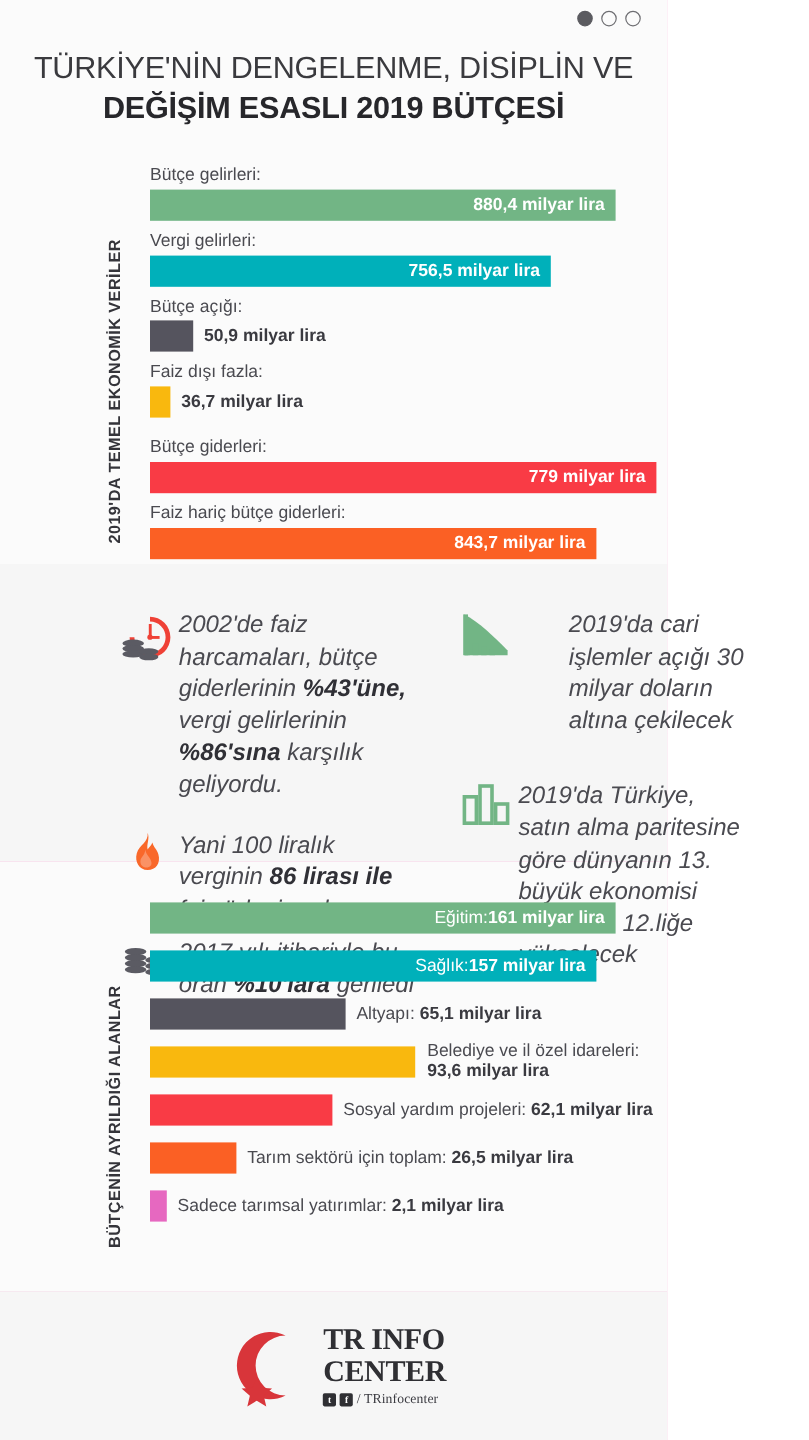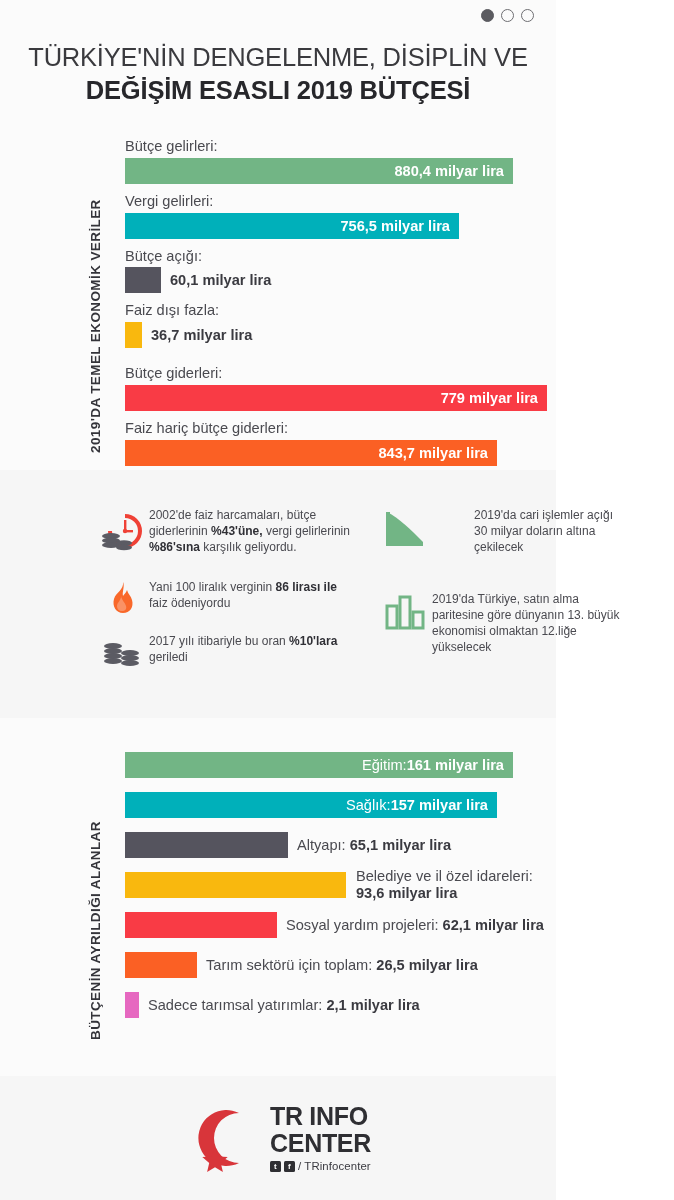--- a/index.html
+++ b/index.html
@@ -95,29 +95,29 @@
   }
   .bar .fill .lite { font-weight: 400; }
   .bar .outside .lite { font-weight: 400; color: #4a4a50; }
   .bar .outside.twoline { line-height: 1.2; padding-left: 10px; }
 
   
   .facts { position: absolute; z-index: 3; }
   .fact { display: flex; align-items: flex-start; }
   .fact .ico { flex: 0 0 auto; display: flex; align-items: center; justify-content: center; }
   .fact .txt {
-    font-size: 12px; line-height: 1.33; color: #4a4a50;
+    font-size: 20px; line-height: 1.33; color: #4a4a50; font-style: italic;
   }
   .fact .txt b { color: #303036; font-weight: 700; }
 
   
   .footer {
     position: absolute; left: 0; right: 0; bottom: 0;
     height: 124px; z-index: 4;
-    display: flex; align-items: center; justify-content: center; gap: 11px;
+    display: flex; align-items: center; justify-content: center; gap: 11px; font-family: Liberation Serif, serif;
   }
   .logo-text { line-height: 1; }
   .logo-l1, .logo-l2 {
     font-weight: 700; font-size: 25px; color: #2f2f33; letter-spacing: -0.3px;
   }
   .logo-l2 { margin-top: 2px; }
   .logo-handle {
     display: flex; align-items: center; gap: 3px;
     margin-top: 5px; font-size: 11.4px; color: #3a3a40; letter-spacing: 0.1px;
   }
@@ -159,21 +159,21 @@
       <div class="row" style="margin-bottom: 9px;">
         <div class="row-label">Vergi gelirleri:</div>
         <div class="bar">
           <div class="fill" style="width: 334px; background: rgb(0, 176, 186);">756,5 milyar lira</div>
         </div>
       </div>
       <div class="row" style="margin-bottom: 9px;">
         <div class="row-label">Bütçe açığı:</div>
         <div class="bar">
           <div class="fill" style="width: 36px; background: rgb(85, 84, 94);"></div>
-          <div class="outside">60,1 milyar lira</div>
+          <div class="outside">50,9 milyar lira</div>
         </div>
       </div>
       <div class="row" style="margin-bottom: 9px;">
         <div class="row-label">Faiz dışı fazla:</div>
         <div class="bar">
           <div class="fill" style="width: 17px; background: rgb(249, 184, 14);"></div>
           <div class="outside">36,7 milyar lira</div>
         </div>
       </div>
       <div class="row" style="margin-bottom: 9px; margin-top: 17px;">

